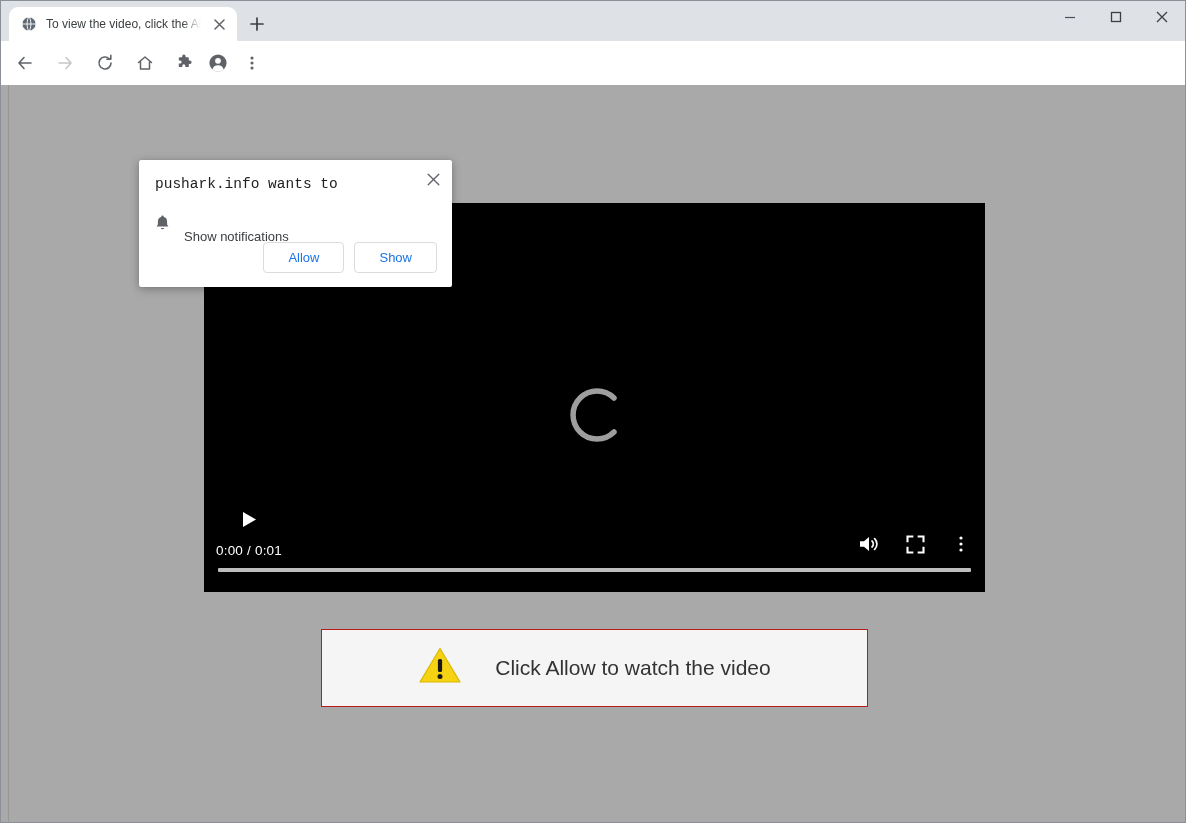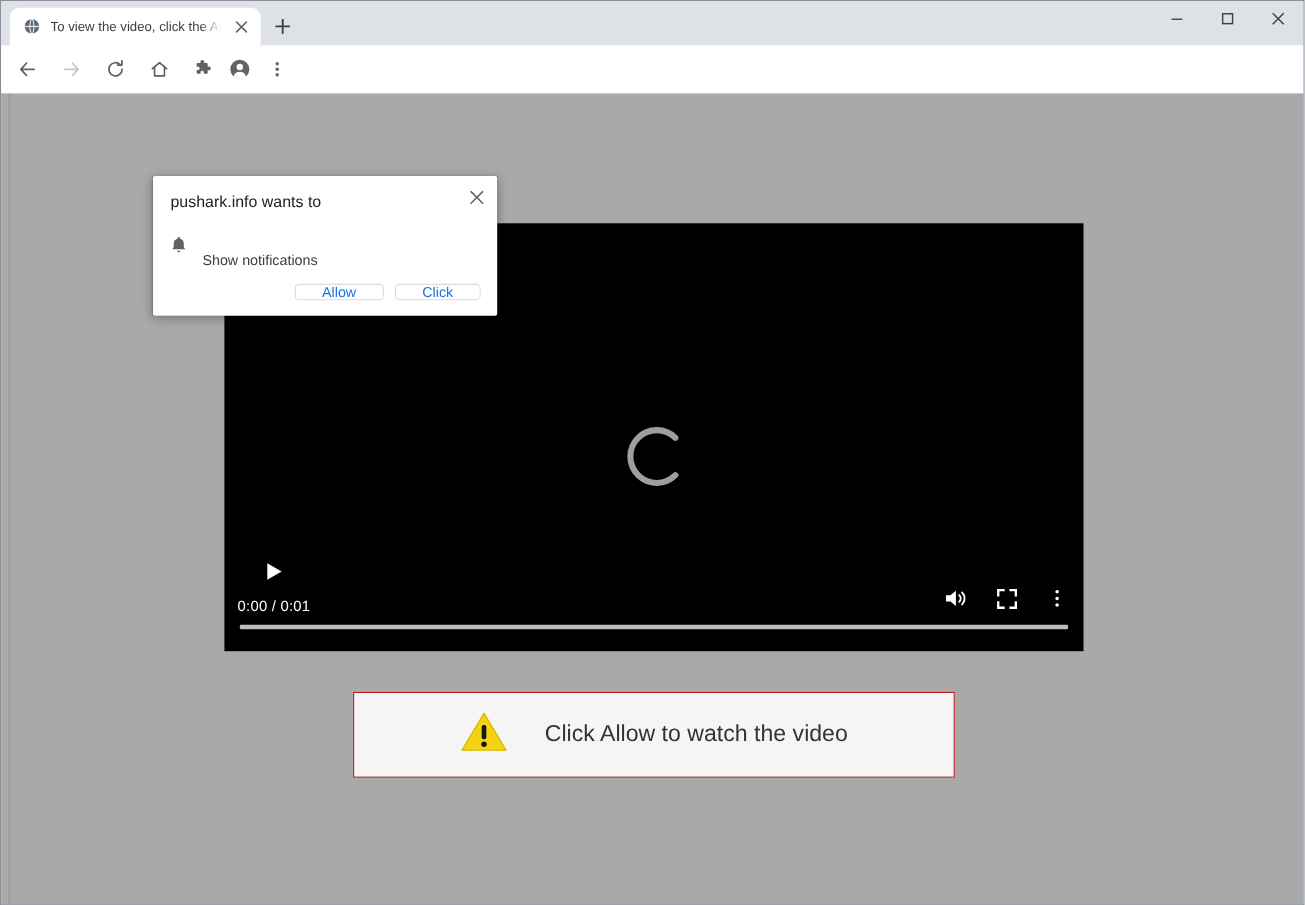--- a/index.html
+++ b/index.html
@@ -283,20 +283,21 @@
     width: 26px; height: 26px;
     display: flex; align-items: center; justify-content: center;
     border-radius: 50%;
   }
 
   .perm-title {
     position: absolute;
     left: 16px; top: 16px;
     font-size: 14.5px;
     color: #202124;
+    font-family: Liberation Mono, monospace;
   }
 
   .perm-row {
     position: absolute;
     left: 16px; top: 45px;
     display: flex;
     align-items: center;
     gap: 14px;
   }
 
@@ -308,21 +309,21 @@
 
   .perm-actions {
     position: absolute;
     right: 15px; bottom: 14px;
     display: flex;
     gap: 10px;
   }
 
   .perm-btn {
     min-width: 62px;
-    height: 15px;
+    height: 31px;
     padding: 0 24px;
     background: #ffffff;
     border: 1px solid #dadce0;
     border-radius: 4px;
     color: #1a73e8;
     font-size: 13px;
     font-family: "Liberation Sans", sans-serif;
     display: flex;
     align-items: center;
     justify-content: center;
@@ -504,18 +505,18 @@
           <svg width="15" height="17" viewBox="0 0 15 17">
             <path d="M7.5 1.4 a1.2 1.2 0 0 1 1.2 1.2 v0.5 a4.6 4.6 0 0 1 3.4 4.4 v3 l1.3 2.1 H1.6 l1.3 -2.1 v-3 a4.6 4.6 0 0 1 3.4 -4.4 v-0.5 a1.2 1.2 0 0 1 1.2 -1.2 Z" fill="#5f6368"></path>
             <path d="M5.8 14 a1.75 1.75 0 0 0 3.4 0 Z" fill="#5f6368"></path>
           </svg>
         </span>
         <span class="perm-row-label">Show notifications</span>
       </div>
 
       <div class="perm-actions">
         <button class="perm-btn">Allow</button>
-        <button class="perm-btn">Click</button>
+        <button class="perm-btn">Show</button>
       </div>
     </div>
 
   </div>
 </div>
 
 </body></html>

